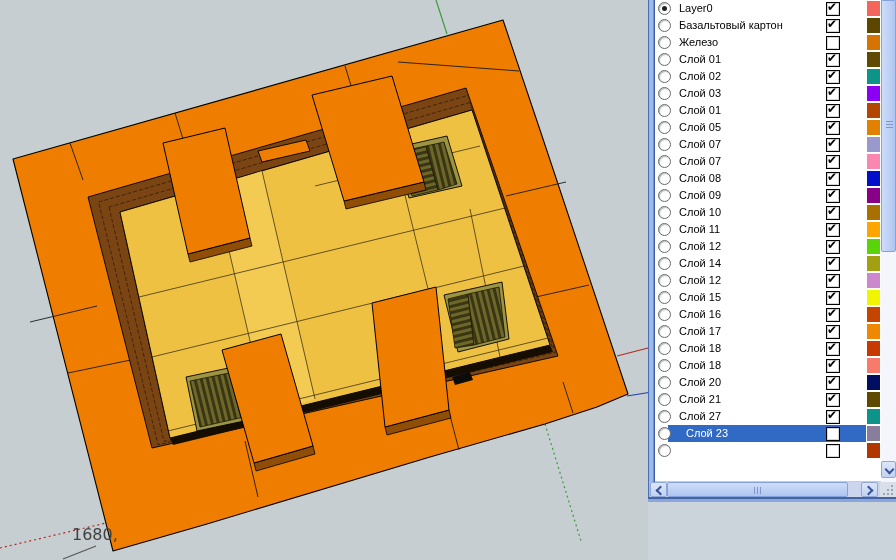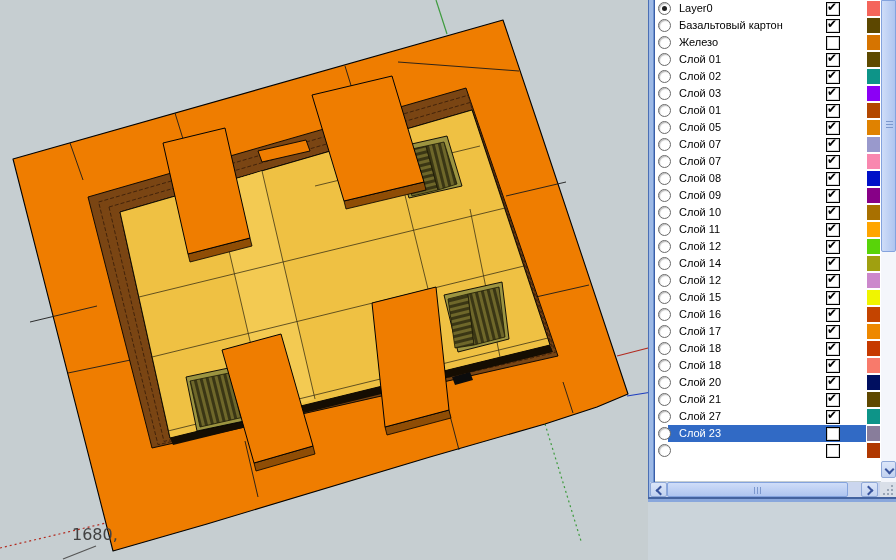--- a/index.html
+++ b/index.html
@@ -17,21 +17,21 @@
 
   .layer-list{position:absolute;left:7px;top:0;width:226px;height:481px;background:#FFFFFF;overflow:hidden;}
   .row{position:relative;height:17px;}
   .rowbg{position:absolute;left:13px;right:15px;top:0;bottom:0;background:transparent;}
   .row.sel .rowbg{background:#316AC5;}
   .radio{position:absolute;left:3px;top:2px;width:11px;height:11px;border-radius:50%;
     background:#fff;border:1px solid #6a6a6a;box-shadow:inset 1px 1px 1px rgba(60,60,60,.35);}
   .radio .dot{display:none;position:absolute;left:3px;top:3px;width:5px;height:5px;border-radius:50%;background:#222;}
   .radio.on .dot{display:block;}
   .lname{position:absolute;left:24px;top:2px;font-size:11px;line-height:13px;color:#000;white-space:nowrap;}
-  .row.sel .lname{color:#fff;}
+  .row.sel .lname{color:#fff;margin-left:7px;}
   .cb{position:absolute;left:171px;top:2px;width:12px;height:12px;background:#fff;border:1px solid #000;
     box-shadow:inset 0 0 0 1px rgba(90,90,90,.25);}
   .cb .mark{display:none;position:absolute;left:0px;top:-3px;font-size:12px;font-weight:bold;color:#000;
     font-family:"DejaVu Sans",sans-serif;}
   .cb.checked .mark{display:block;}
   .swatch{position:absolute;left:212px;top:1px;width:13px;height:15px;}
 
   
   .vscroll{position:absolute;left:233px;top:0;width:15px;height:482px;background:#F4F6FB;}
   .vthumb{position:absolute;left:0;top:0;width:15px;height:252px;border:1px solid #84A3DE;box-sizing:border-box;

